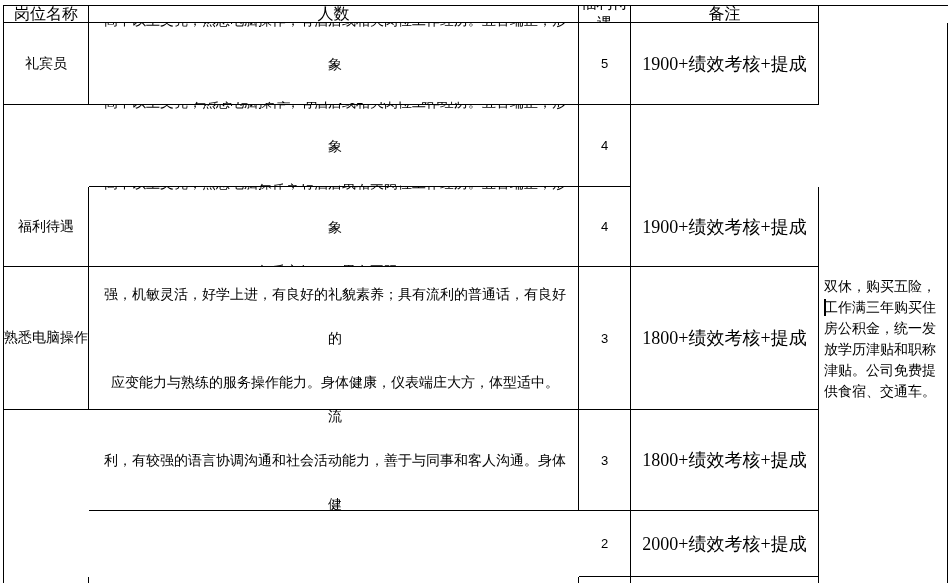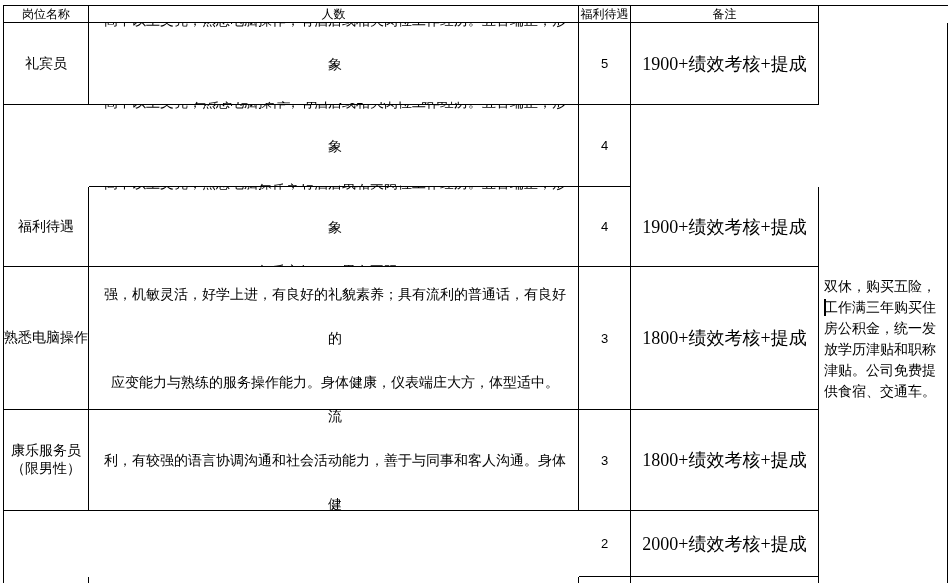--- a/index.html
+++ b/index.html
@@ -38,21 +38,21 @@
   }
   .c-req {
     display: flex;
     align-items: center;
     justify-content: flex-start;
     text-align: center;
     padding: 0 6px 0 9px;
     line-height: 44px;
   }
   .pre { white-space: pre-line; }
-  .header-cell { font-size: 12px; }
+  .header-cell { font-size: 16px; }
   .count-cell { font-size: 13px; }
   .benefit-cell { font-size: 18px; font-family: Liberation Serif, serif; }
   .remark-cell {
     grid-column: 5;
     grid-row: 2 / span 7;
     border-bottom: none;
     position: relative;
     font-size: 14px;
   }
   .remark-text {
@@ -111,22 +111,20 @@
     <div class="cell c-center benefit-cell" style="grid-row:4;grid-column:4">1900+绩效考核+提成</div>
 
     <div class="cell c-center pre" style="grid-row:5;grid-column:1">熟悉电脑操作</div>
     <div class="cell c-req pre" style="grid-row:5;grid-column:2">具有较强的工作责任感和良好的职业道德品质，热情开朗，情绪稳定，观察力
 强，机敏灵活，好学上进，有良好的礼貌素养；具有流利的普通话，有良好的
 应变能力与熟练的服务操作能力。身体健康，仪表端庄大方，体型适中。（限
 女性）</div>
     <div class="cell c-center count-cell" style="grid-row:5;grid-column:3">3</div>
     <div class="cell c-center benefit-cell" style="grid-row:5;grid-column:4">1800+绩效考核+提成</div>
 
-    <div class="cell c-center pre" style="grid-row:6;grid-column:1">康乐服务员
-（限男性）</div>
     <div class="cell c-req pre" style="grid-row:6;grid-column:2">具有中专以上学历或相当文化程度，有相应的康乐岗位证书者优先。普通话流
 利，有较强的语言协调沟通和社会活动能力，善于与同事和客人沟通。身体健
 康，能吃苦耐劳，责任心强，能承受工作压力，适应工作环境。</div>
     <div class="cell c-center count-cell" style="grid-row:6;grid-column:3">3</div>
     <div class="cell c-center benefit-cell" style="grid-row:6;grid-column:4">1800+绩效考核+提成</div>
 
     <div class="cell c-center count-cell" style="grid-row:7;grid-column:3">2</div>
     <div class="cell c-center benefit-cell" style="grid-row:7;grid-column:4">2000+绩效考核+提成</div>
 
     <div class="stub-cell" style="grid-row:8;grid-column:1"></div>

